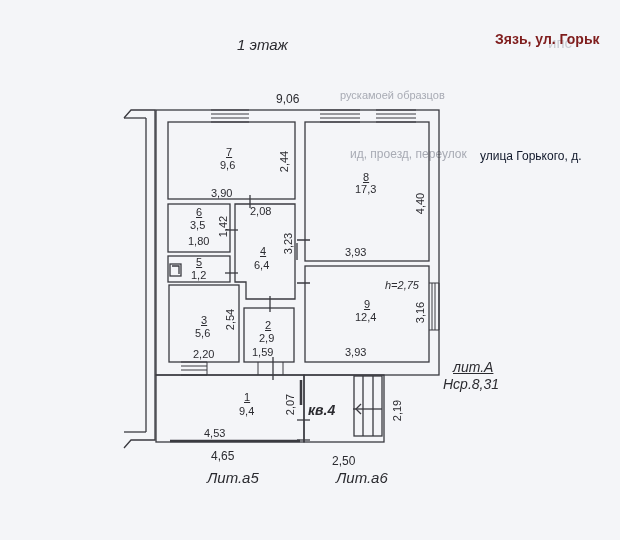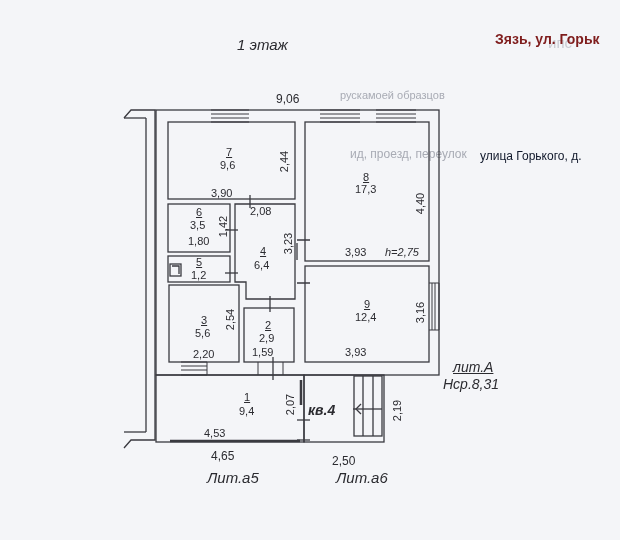--- a/index.html
+++ b/index.html
@@ -8,21 +8,21 @@
     background: #f4f5f8;
     font-family: "Liberation Sans", sans-serif;
     position: relative;
     color: #2a2a2e;
   }
   .canvas { position: absolute; left: 0; top: 0; width: 620px; height: 540px; }
   .txt {
     position: absolute; font-family: "Liberation Sans", sans-serif;
     color: #2b2b30; white-space: nowrap; line-height: 1;
   }
-  .ital { font-style: italic; }
+  .ital { font-style: italic; margin-top: 33px; }
   .bg-faint { color: #c9cbd3; }
   .title { font-size: 15px; font-style: italic; margin-top: 21px; }
   .num { font-size: 11px; text-align: center; }
   .room-no { text-decoration: underline; }
   .rot { transform: rotate(-90deg); transform-origin: center center; }
   .lit { font-size: 15px; font-style: italic; }
   .kv { font-size: 14px; font-weight: bold; font-style: italic; }
 </style>
 </head>
 <body>

